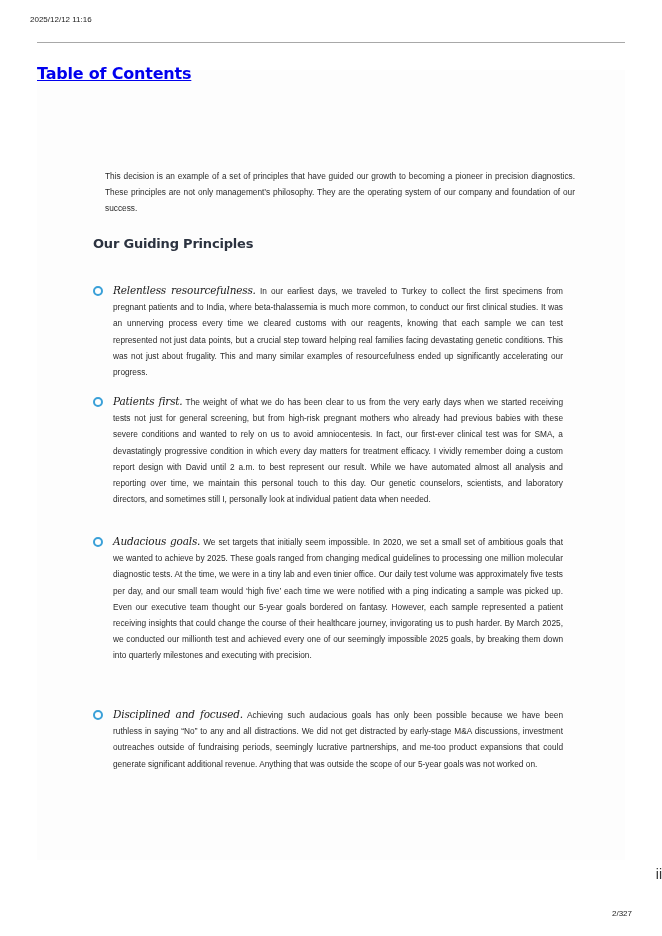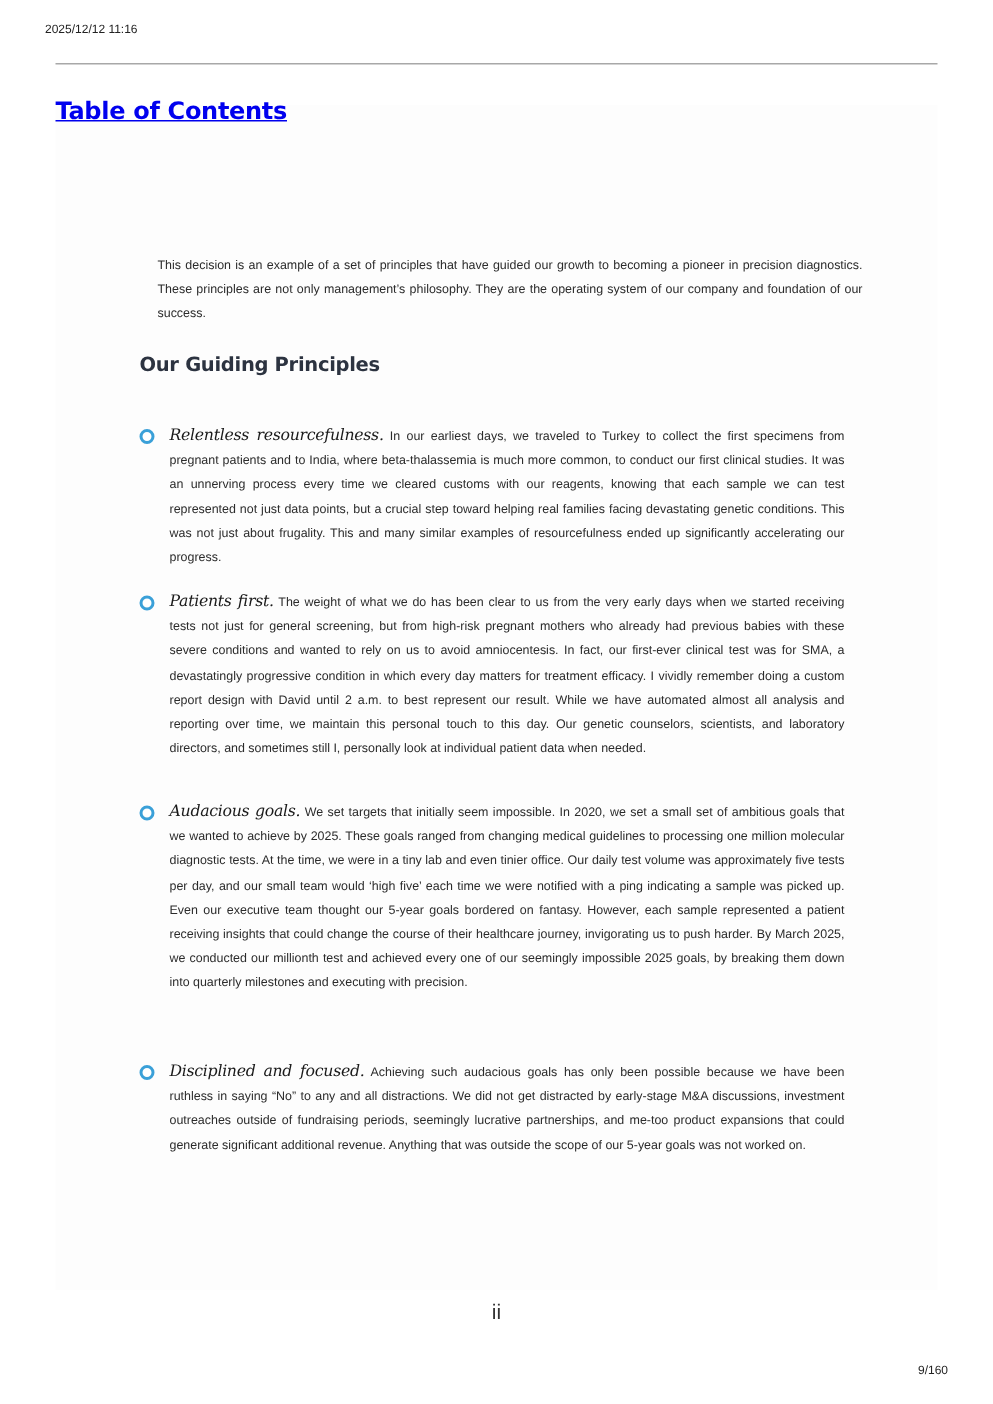--- a/index.html
+++ b/index.html
@@ -49,21 +49,21 @@
     }
     .principle .lead {
       font-family: "DejaVu Serif", serif; font-style: italic; font-size: 10.5px;
       color: #1a1a1a; letter-spacing: -0.2px;
     }
     .p1 { top: 282px; }
     .p2 { top: 393px; }
     .p3 { top: 533px; }
     .p4 { top: 686px; margin-top: 20px; }
     .page-number {
-      position: absolute; top: 866px; left: 0; width: 662px; text-align: center;
+      position: absolute; top: 866px; left: 0; width: 662px; text-align: right;
       font-size: 14px; color: #333;
     }
     .print-footer {
       position: absolute; top: 909px; left: 0; width: 662px; height: 14px;
       font-size: 8px; color: #222;
     }
     .print-footer .url { position: absolute; left: 30px; top: 0; }
     .print-footer .pages { position: absolute; right: 30px; top: 0; }
   </style>
 </head>
@@ -111,14 +111,14 @@
   <span class="bullet"></span>
   <div class="text">
     <span class="lead">Disciplined and focused.</span>
     <span>Achieving such audacious goals has only been possible because we have been ruthless in saying “No” to any and all distractions. We did not get distracted by early-stage M&amp;A discussions, investment outreaches outside of fundraising periods, seemingly lucrative partnerships, and me-too product expansions that could generate significant additional revenue. Anything that was outside the scope of our 5-year goals was not worked on.</span>
   </div>
 </div>
 
 <div class="page-number">ii</div>
 
 <div class="print-footer">
-  <span class="pages">9/160</span>
+  <span class="pages">2/327</span>
 </div>
 
 </body></html>

